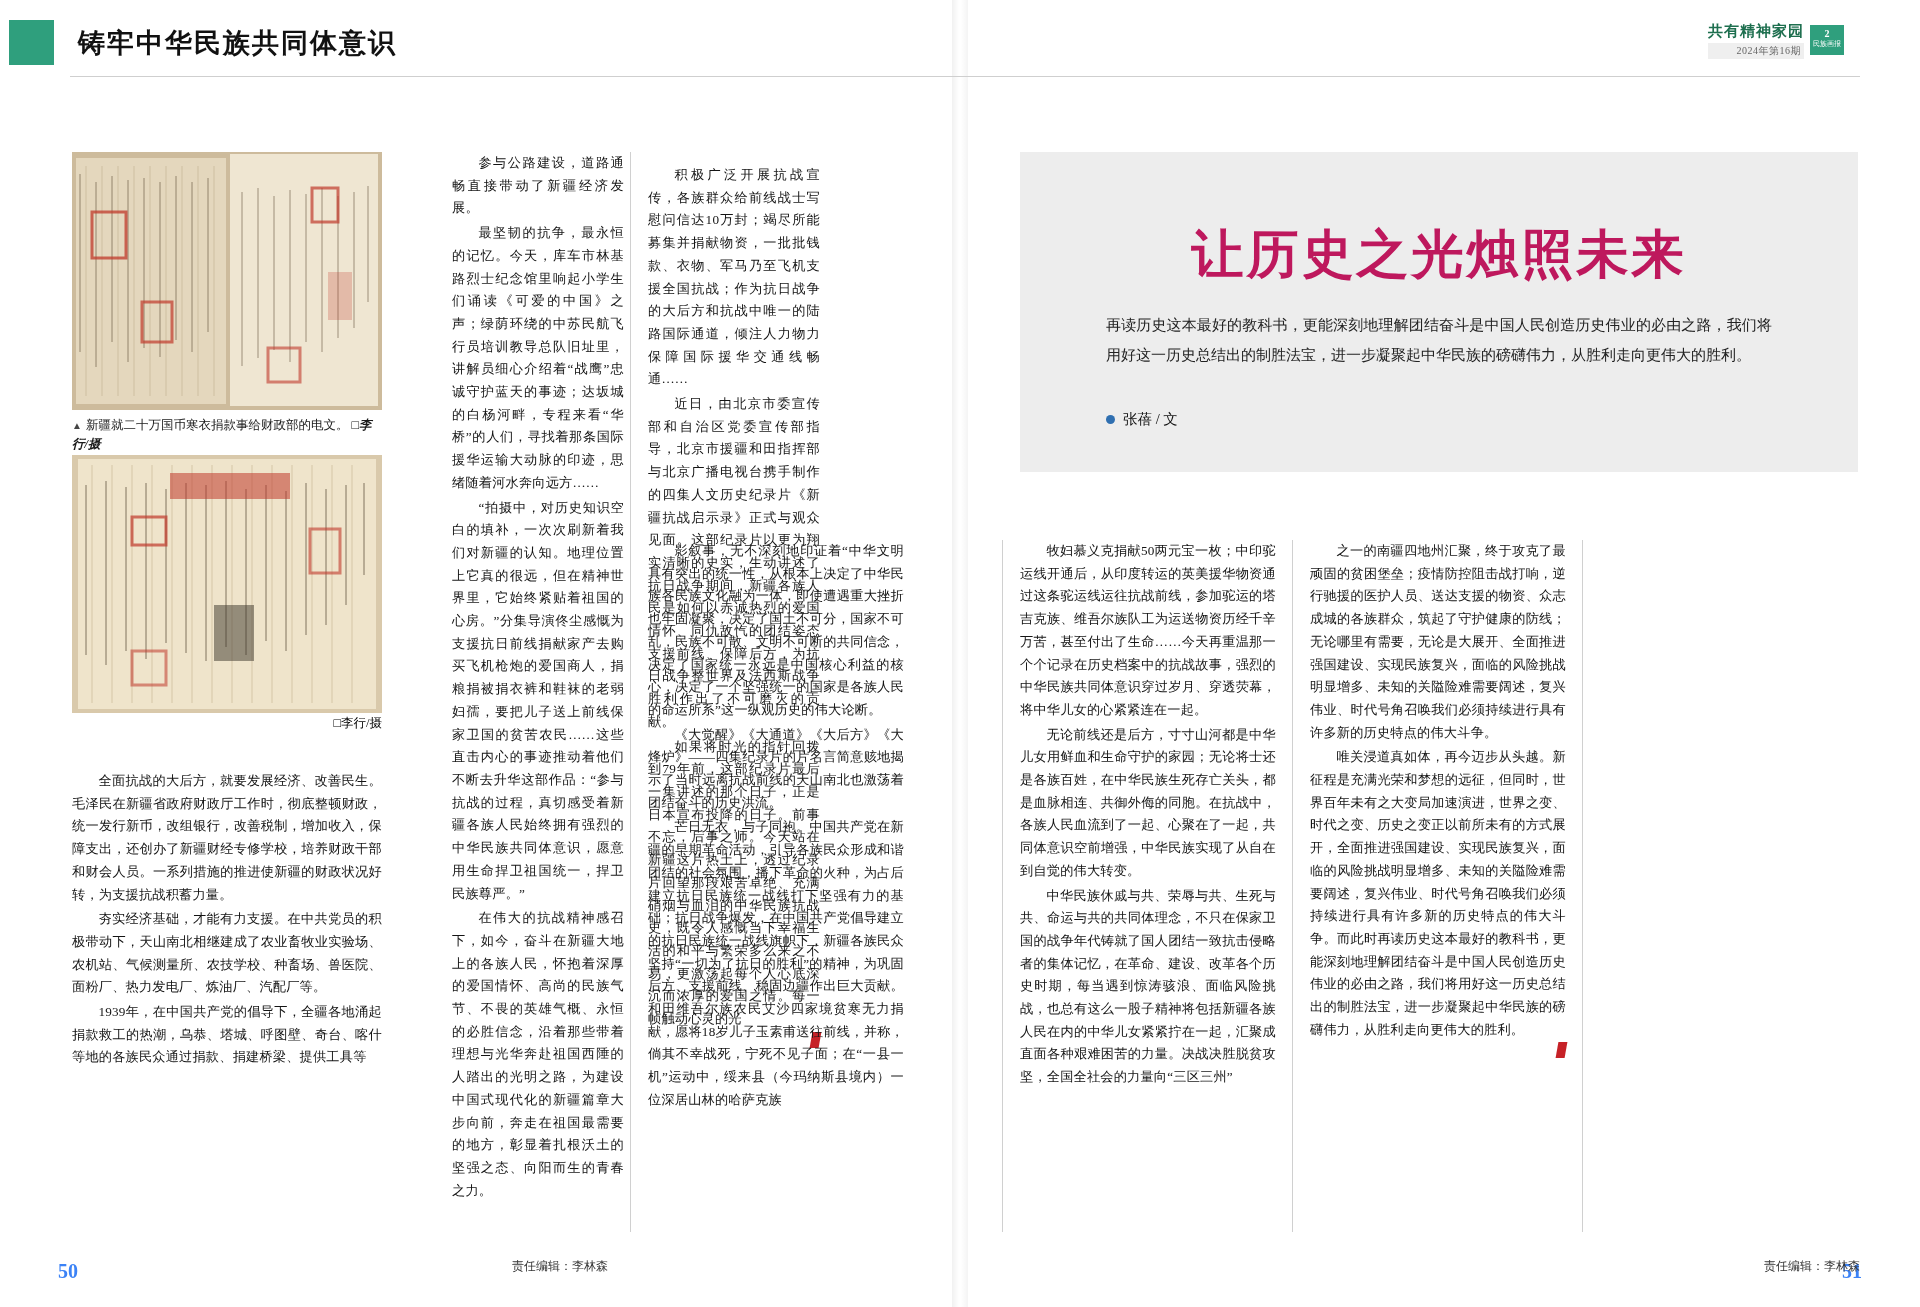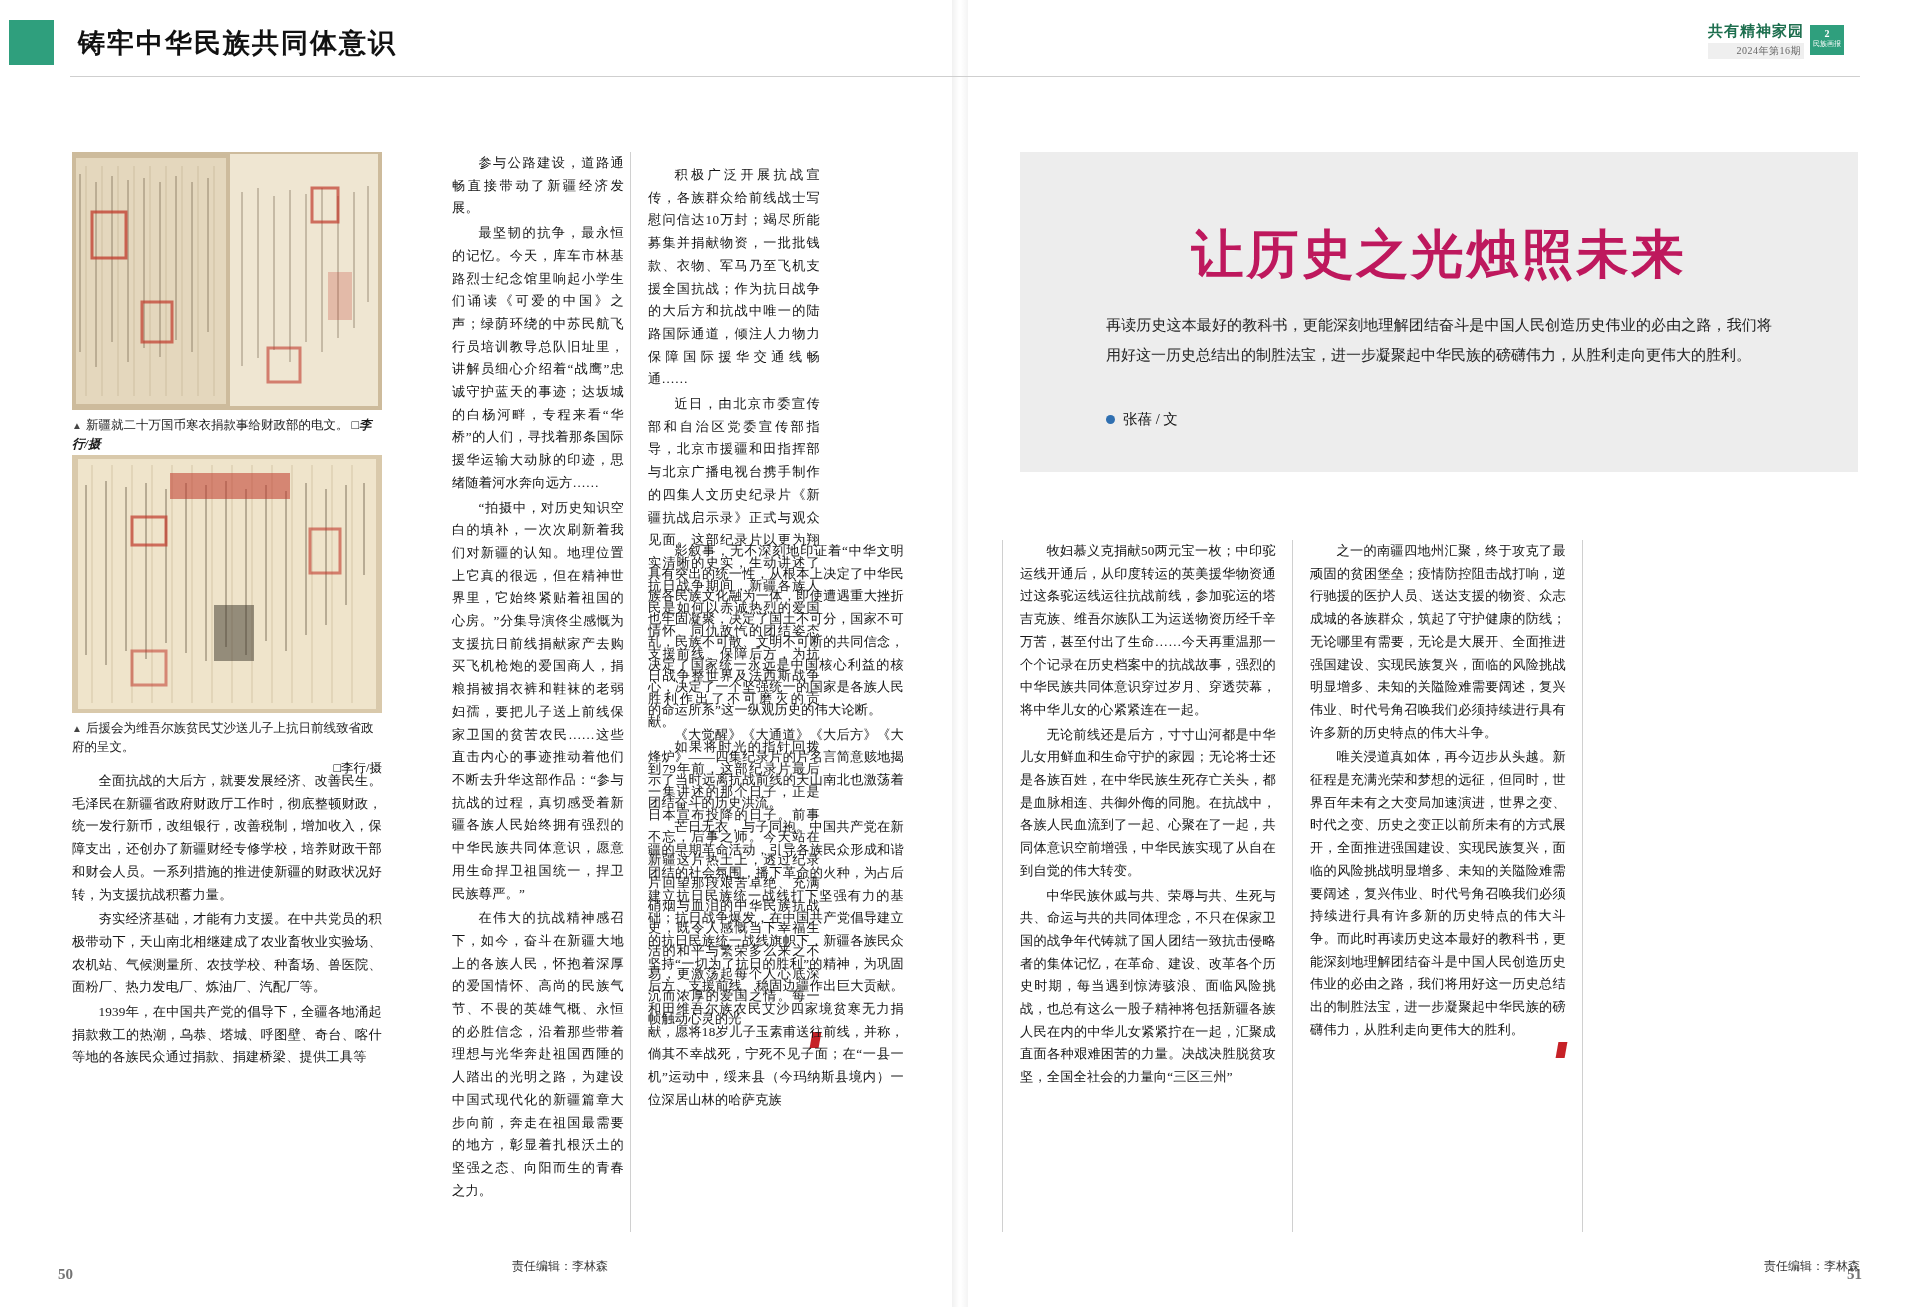--- a/index.html
+++ b/index.html
@@ -216,23 +216,23 @@
     height: 9px;
     border-radius: 50%;
     background: #2f6fb0;
     display: inline-block;
   }
 
   
   .folio {
     position: absolute;
     bottom: 24px;
-    font-size: 15px;
+    font-size: 20px;
     font-weight: bold;
-    color: #737373;
+    color: #3b82f6;
   }
   #folio-left  { left: 58px; }
   #folio-right { right: 58px; }
   .editor-note {
     position: absolute;
     bottom: 32px;
     font-size: 12px;
     color: #333;
   }
   #editor-left  { left: 512px; }
@@ -363,23 +363,20 @@
             <line x1="274" y1="30" x2="274" y2="150"></line>
           <line x1="292" y1="28" x2="292" y2="120"></line>
         </g>
         <rect x="98" y="18" width="120" height="26" fill="#c0392b" opacity="0.55"></rect>
         <rect x="60" y="62" width="34" height="28" fill="none" stroke="#c0392b" stroke-width="3" opacity="0.7"></rect>
         <rect x="238" y="74" width="30" height="44" fill="none" stroke="#c0392b" stroke-width="3" opacity="0.6"></rect>
         <rect x="142" y="150" width="40" height="56" fill="#3a332a" opacity="0.5"></rect>
         <rect x="60" y="196" width="34" height="34" fill="none" stroke="#c0392b" stroke-width="3" opacity="0.55"></rect>
       </svg>
     </div>
-    <div class="caption">
-      <span class="tri">▲</span><span>后援会为维吾尔族贫民艾沙送儿子上抗日前线致省政府的呈文。</span>
-    </div>
     <div class="credit-line">
       □<span>李行/摄</span>
     </div>
   </div>
 
   <div class="col" id="lcol1">
     <p>全面抗战的大后方，就要发展经济、改善民生。毛泽民在新疆省政府财政厅工作时，彻底整顿财政，统一发行新币，改组银行，改善税制，增加收入，保障支出，还创办了新疆财经专修学校，培养财政干部和财会人员。一系列措施的推进使新疆的财政状况好转，为支援抗战积蓄力量。</p>
     <p>夯实经济基础，才能有力支援。在中共党员的积极带动下，天山南北相继建成了农业畜牧业实验场、农机站、气候测量所、农技学校、种畜场、兽医院、面粉厂、热力发电厂、炼油厂、汽配厂等。</p>
     <p>1939年，在中国共产党的倡导下，全疆各地涌起捐款救工的热潮，乌恭、塔城、呼图壁、奇台、喀什等地的各族民众通过捐款、捐建桥梁、提供工具等</p>
   </div>

